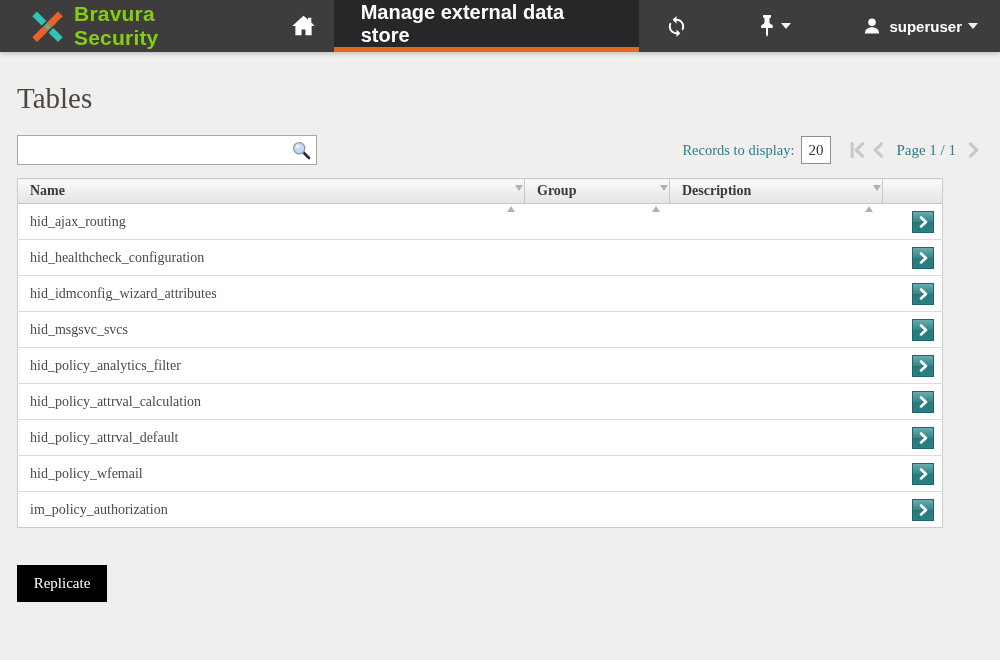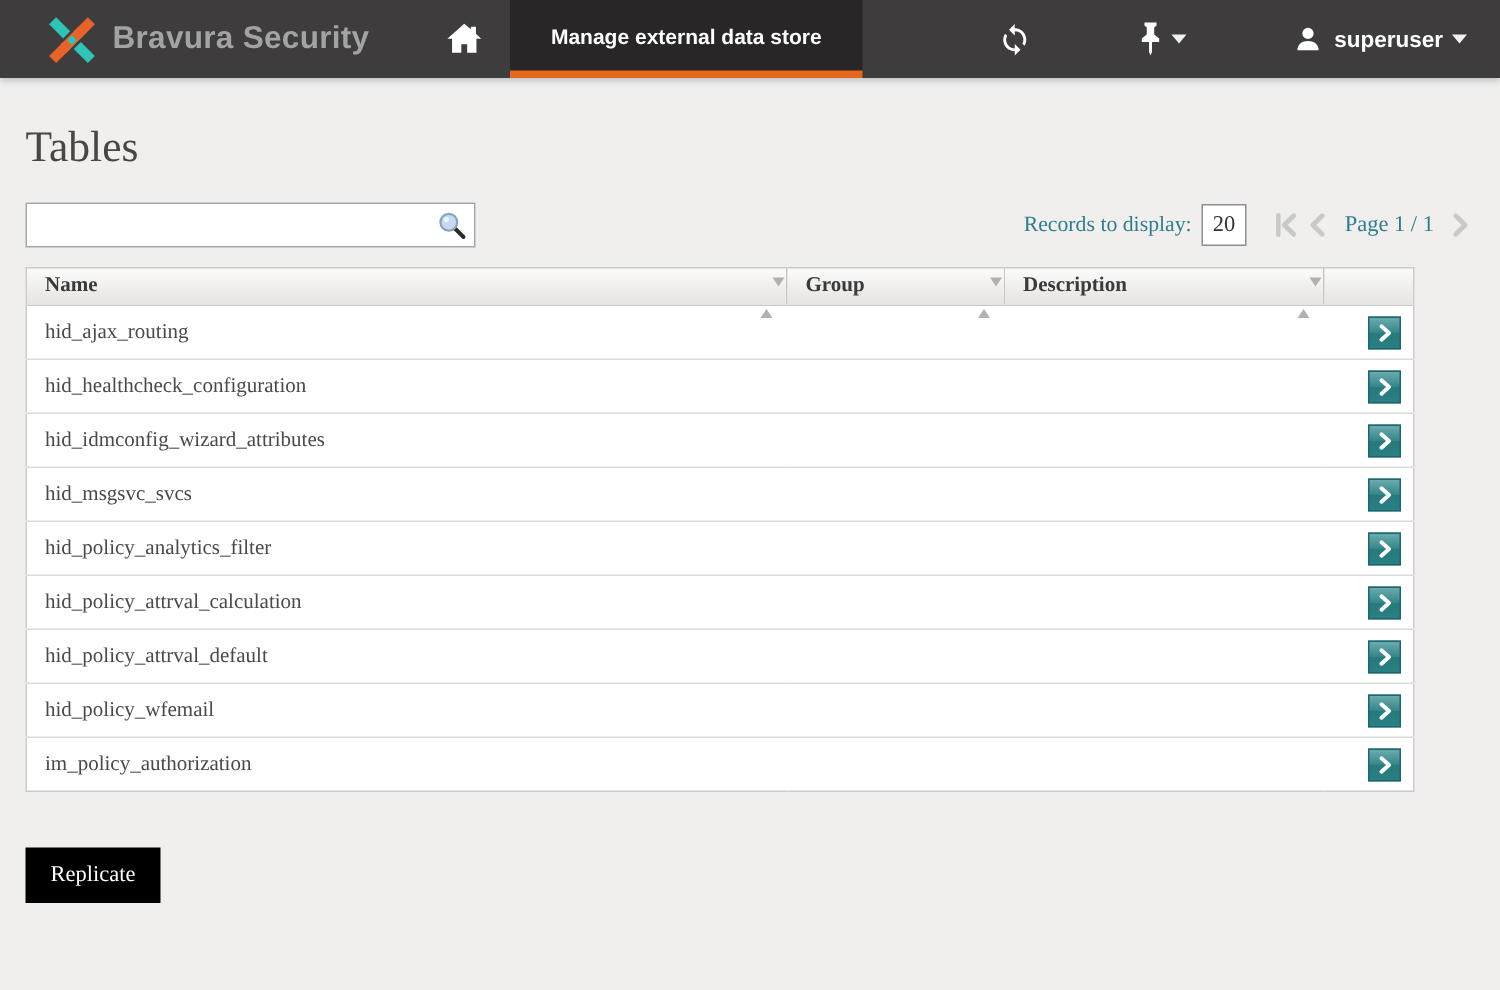--- a/index.html
+++ b/index.html
@@ -10,29 +10,29 @@
     overflow: hidden;
   }
   
   .nav {
     height: 52px; background:#3e3c3c; display:flex; align-items:stretch;
     box-shadow: 0 2px 4px rgba(60,70,80,.25);
     position: relative; z-index: 5;
   }
   .brand { display:flex; align-items:center; padding-left:28px; }
   .brand-logo { width:40px; height:36px; margin-right:7px; }
-  .brand-text { color:#a3a3a3; font-size:21px; font-weight:700; letter-spacing:.2px; }
+  .brand-text { color:#84cc16; font-size:21px; font-weight:700; letter-spacing:.2px; }
   .home-btn {
     width:62px; margin-left:32px; display:flex; align-items:center; justify-content:center;
     cursor:pointer;
   }
   .tab-active {
     background:#282626; border-bottom:5px solid #e8671f;
     display:flex; align-items:center; padding:0 27px;
-    color:#fff; font-size:14px; font-weight:700; cursor:pointer;
+    color:#fff; font-size:20px; font-weight:700; cursor:pointer;
   }
   .nav-right { margin-left:auto; display:flex; align-items:center; padding-right:22px;gap:45px; }
   .nav-icon-btn { display:flex; align-items:center; cursor:pointer; margin-left:26px; color:#fff; }
   .caret { width:0; height:0; border-left:5px solid transparent; border-right:5px solid transparent;
            border-top:6px solid #f2f2f2; margin-left:6px; }
   .user-label { color:#fff; font-size:15px; font-weight:600; margin-left:7px; }
 
   
   .page { padding: 0 17px; font-family: Liberation Serif, serif; }
   h1.page-title { margin-top:30px; font-size:29px; font-weight:400; color:#4b4641; }

